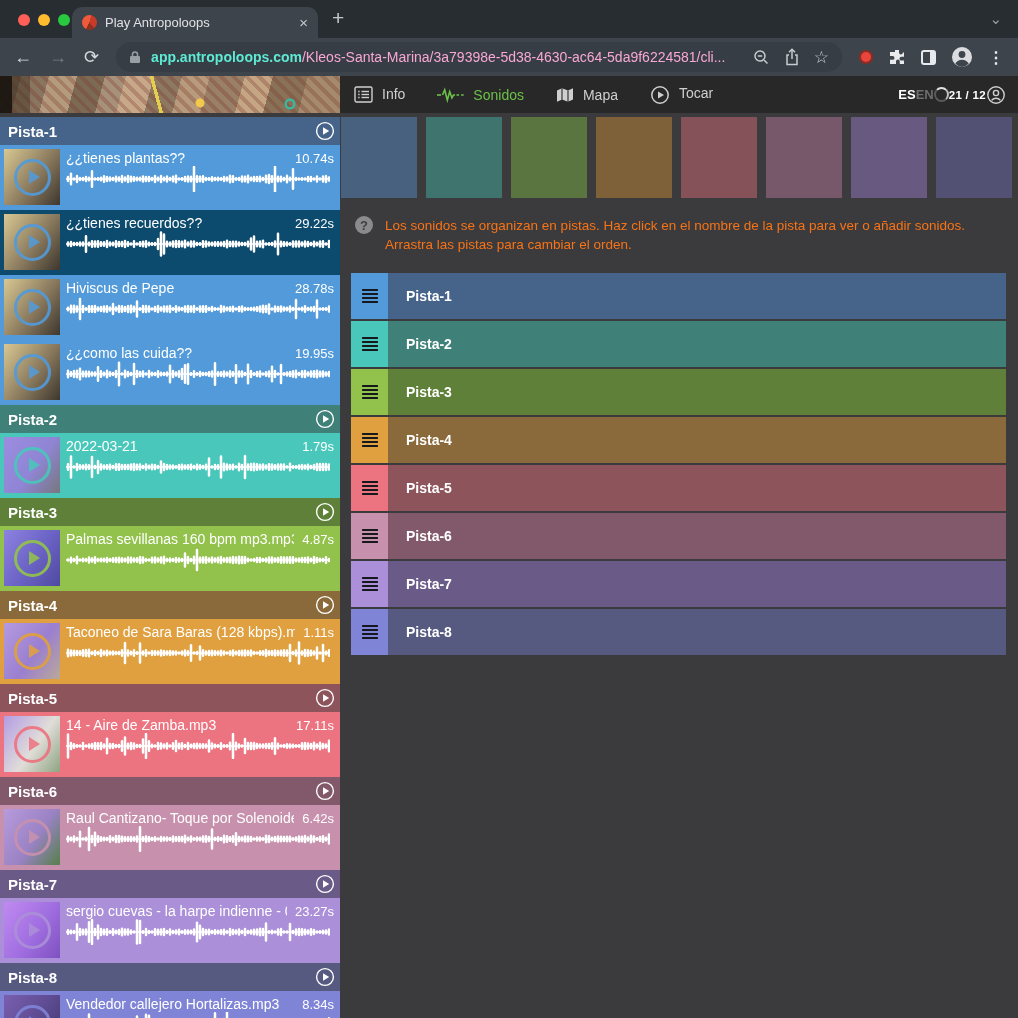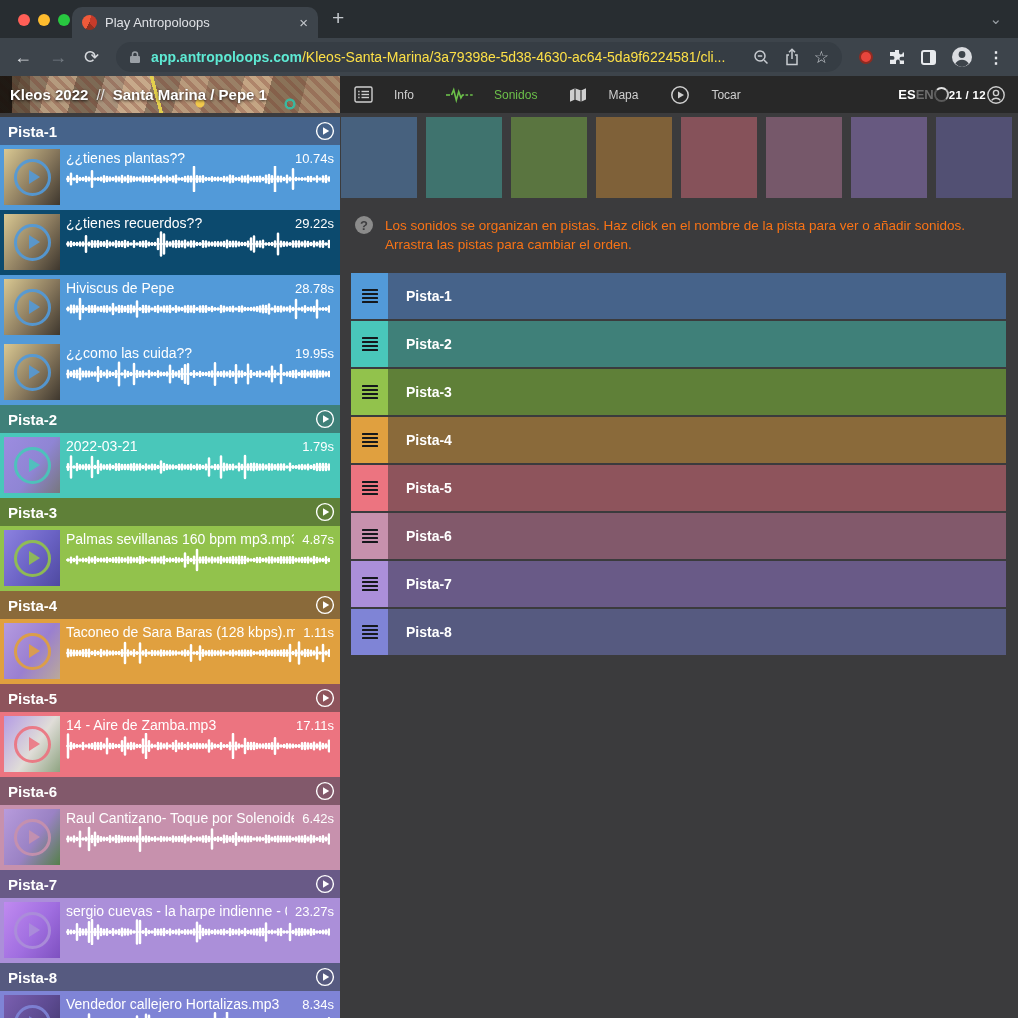--- a/index.html
+++ b/index.html
@@ -20,21 +20,21 @@
   .tabchev{position:absolute;right:16px;top:10px;color:#9aa0a6;font-size:15px}
 
   
   .toolbar{height:38px;background:#3d444b;display:flex;align-items:center;padding:0 14px;gap:17px}
   .navbtn{font-size:18px;color:#d7dade;line-height:1}
   .navbtn.dim{color:#767d84}
   .pill{flex:1;height:30px;background:#363d44;border-radius:15px;display:flex;align-items:center;
     padding:0 13px;gap:10px;min-width:0}
   .url{font-size:14px;white-space:nowrap;overflow:hidden;min-width:0;flex:1}
   .url .domain{color:#5eead4}
-  .url .path{color:#fde047}
+  .url .path{color:#f9a8d4}
   .pill-icons{display:flex;align-items:center;gap:14px;flex:none}
   .star{font-size:17px;color:#c7cbd0;line-height:1}
   .ext{display:flex;align-items:center;gap:15px;flex:none}
   .rec{width:14px;height:14px;border-radius:50%;background:#e8453c;border:2.5px solid #8f2b21}
   .panel{width:15px;height:15px;border:2px solid #e8eaed;border-radius:3px;position:relative}
   .panel::after{content:"";position:absolute;right:0;top:0;bottom:0;width:4px;background:#e8eaed}
   .dots{color:#e8eaed;font-size:16px;font-weight:700}
 
   
   .appheader{height:37px;background:#282828;display:flex;align-items:center;position:relative}
@@ -48,21 +48,21 @@
       linear-gradient(105deg,#6d5b49 0 6%,#8a7660 6% 14%,#b59b7e 14% 22%,#7d6a55 22% 30%,
         #a8917a 30% 36%,#c7a98a 36% 44%,#8d7862 44% 52%,#b89a7c 52% 60%,#9a8066 60% 70%,
         #c4a584 70% 78%,#8a7258 78% 88%,#a58a6d 88% 100%)}
   .hero-text{position:absolute;left:0;top:0;width:340px;height:37px;display:flex;gap:8px;
     align-items:center;padding-left:10px;color:#fff;font-size:15px;white-space:nowrap;
     text-shadow:0 1px 3px rgba(0,0,0,.85)}
   .hero-text .proj{font-weight:700}
   .hero-text .sep{color:#e6e6e6;font-weight:400}
   .hero-text .crumb{font-weight:600}
   .nav{display:flex;align-items:center;gap:32px;margin-left:354px}
-  .nav-item{display:flex;align-items:center;gap:21px;font-size:12px;color:#cfcfcf}
+  .nav-item{display:flex;align-items:flex-start;gap:9px;font-size:14px;color:#cfcfcf}
   .nav-item.active{color:#6cc04a}
   .hright{margin-left:auto;display:flex;align-items:center;padding-right:12px}
   .lang-es{color:#fff;font-weight:700;font-size:13px}
   .lang-en{color:#6e6e6e;font-weight:700;font-size:13px}
   .spinner{width:15px;height:15px;border-radius:50%;border:2.5px solid #5a5a5a;
     border-top-color:#e2e2e2;border-right-color:#bfbfbf}
   .counter{color:#fff;font-size:11.5px;font-weight:700;letter-spacing:.3px}
 
   
   .content{display:flex;height:905px}
@@ -150,25 +150,20 @@
         <circle cx="11" cy="11" r="10" fill="#dadce0"></circle>
         <circle cx="11" cy="8.5" r="3.4" fill="#3d444b"></circle>
         <path d="M4.3 17.5a7.8 7.8 0 0 1 13.4 0A9.9 9.9 0 0 1 11 21a9.9 9.9 0 0 1-6.7-3.5z" fill="#3d444b"></path>
       </svg>
     <span class="dots">⋮</span>
   </span>
 </div>
 
 <div class="appheader">
   <div class="hero"></div>
-  <div class="hero-text">
-    <span class="proj">Kleos 2022</span>
-    <span class="sep">//</span>
-    <span class="crumb">Santa Marina / Pepe 1</span>
-  </div>
   <div class="nav">
     <span class="nav-item">
       <svg width="19" height="17" viewBox="0 0 19 17" fill="none" stroke="#cfcfcf" stroke-width="1.4">
           <rect x="1" y="1" width="17" height="15" rx="1.5"></rect>
           <line x1="4.2" y1="5.5" x2="5.6" y2="5.5"></line>
           <line x1="7.5" y1="5.5" x2="15" y2="5.5"></line>
           <line x1="4.2" y1="8.5" x2="5.6" y2="8.5"></line>
           <line x1="7.5" y1="8.5" x2="15" y2="8.5"></line>
           <line x1="4.2" y1="11.5" x2="5.6" y2="11.5"></line>
           <line x1="7.5" y1="11.5" x2="15" y2="11.5"></line>

